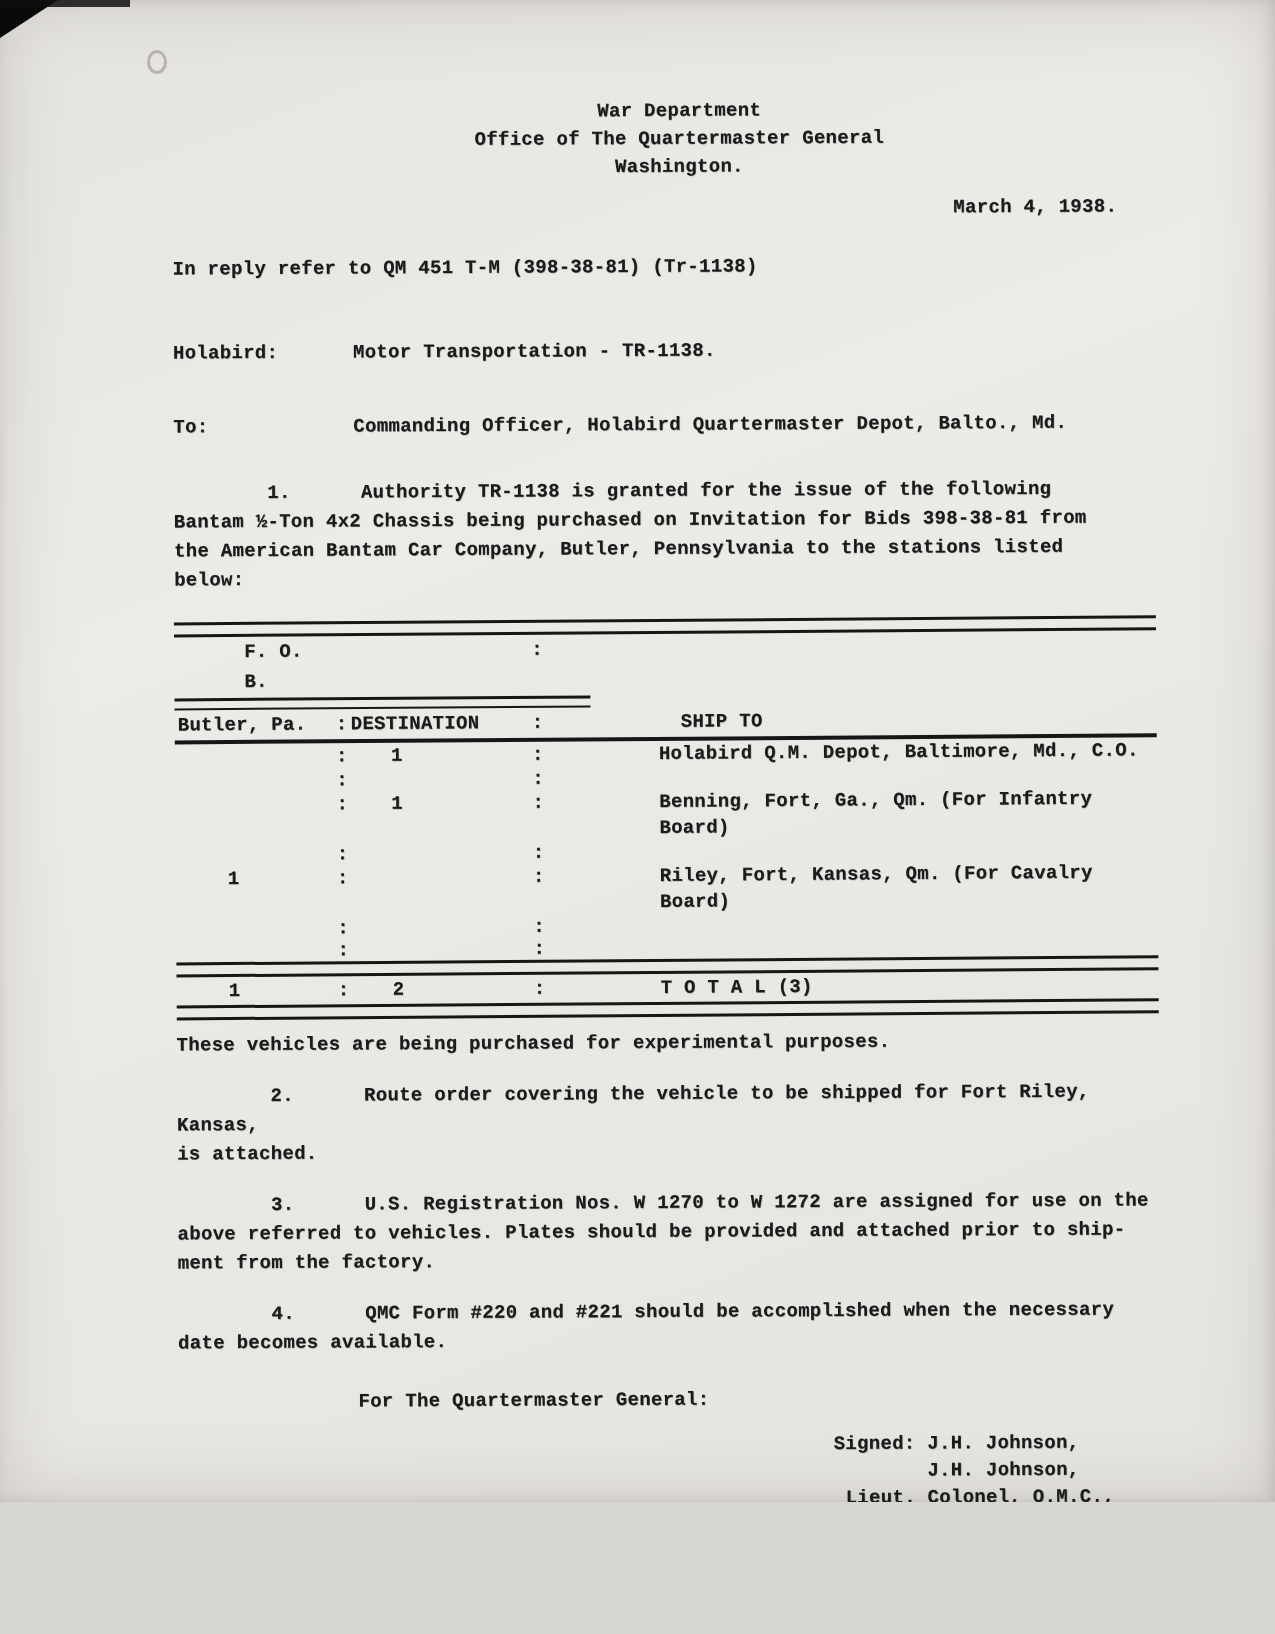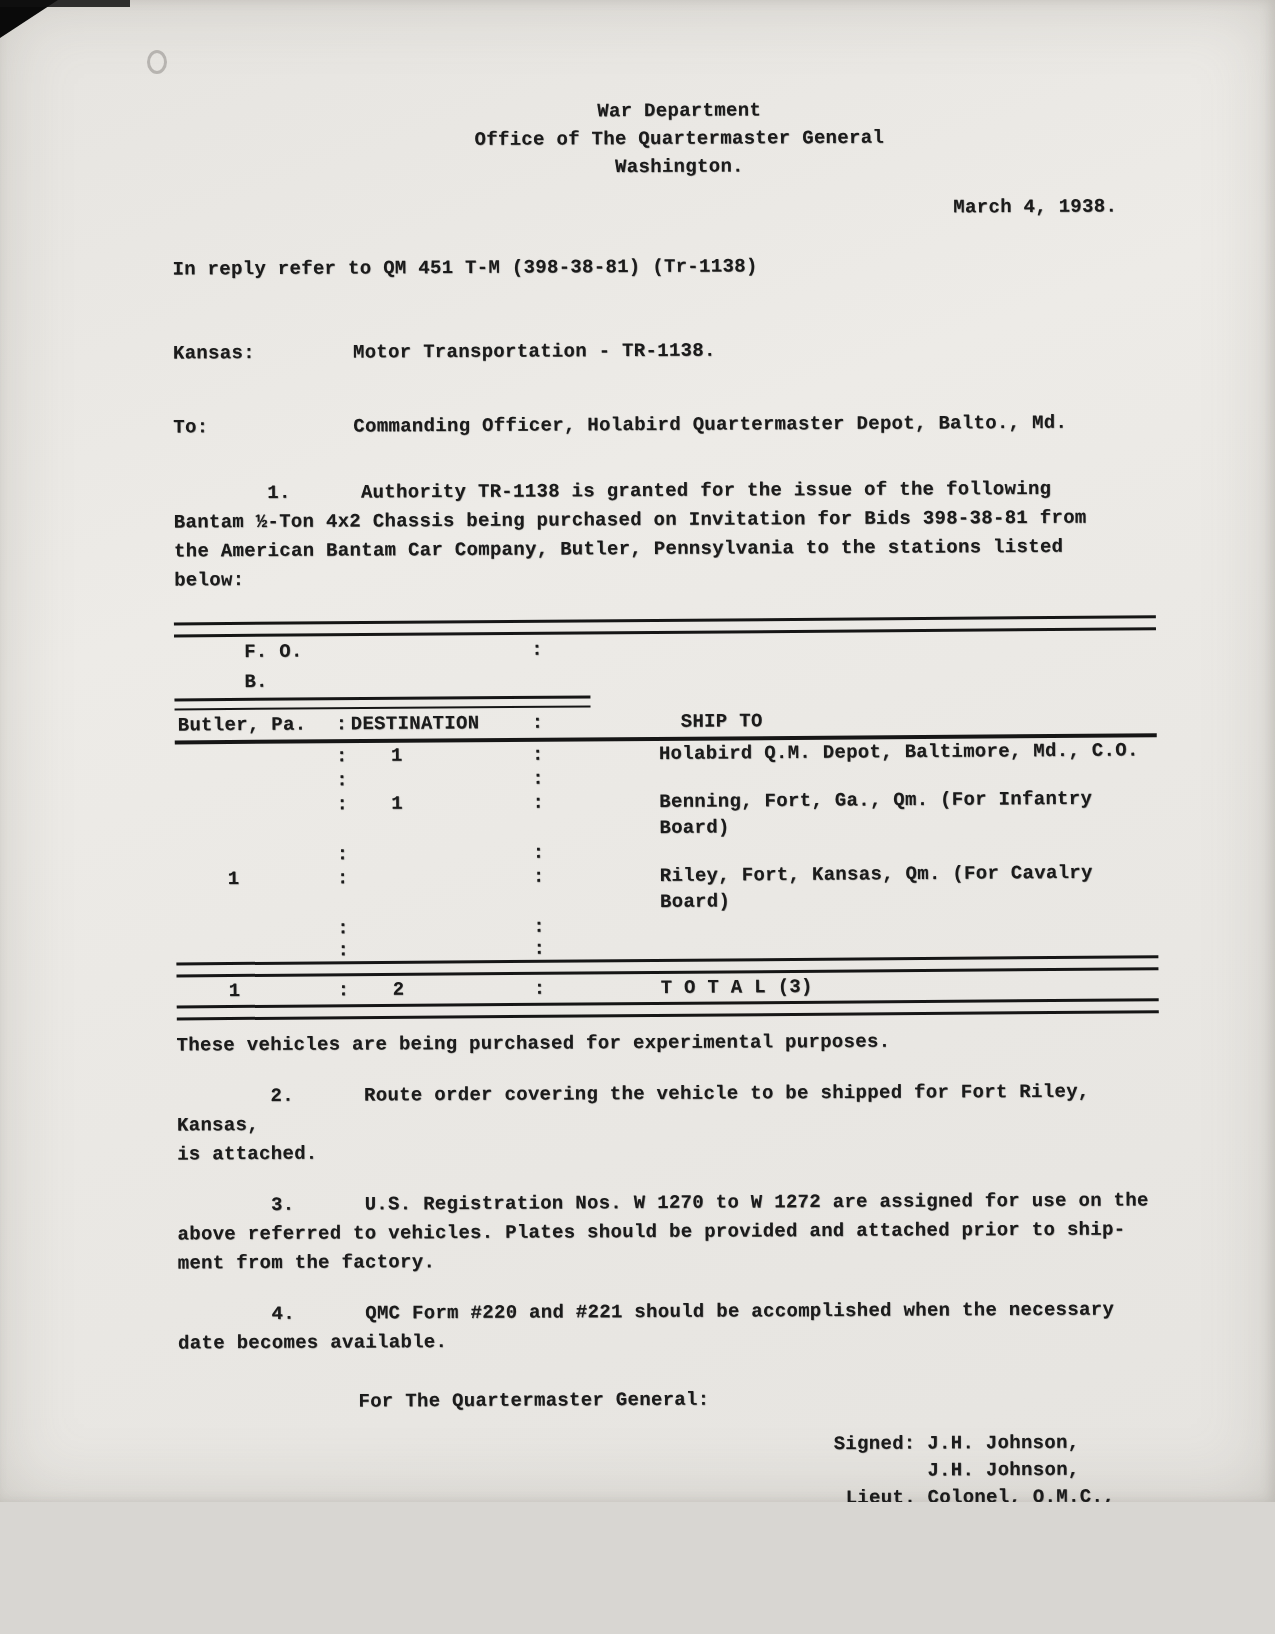--- a/index.html
+++ b/index.html
@@ -86,21 +86,21 @@
       <div>War Department</div>
       <div>Office of The Quartermaster General</div>
       <div>Washington.</div>
     </div>
 
     <div class="date-line">March 4, 1938.</div>
 
     <div class="ref-line">In reply refer to QM 451 T-M (398-38-81) (Tr-1138)</div>
 
     <div class="addr-row subject-row">
-      <span class="addr-label">Kansas:</span>
+      <span class="addr-label">Holabird:</span>
       <span>Motor Transportation - TR-1138.</span>
     </div>
 
     <div class="addr-row to-row">
       <span class="addr-label">To:</span>
       <span>Commanding Officer,  Holabird Quartermaster Depot, Balto., Md.</span>
     </div>
 
     <div class="para para1 pre">        1.      Authority TR-1138 is granted for the issue of the following
 Bantam ½-Ton 4x2 Chassis being purchased on Invitation for Bids 398-38-81 from

